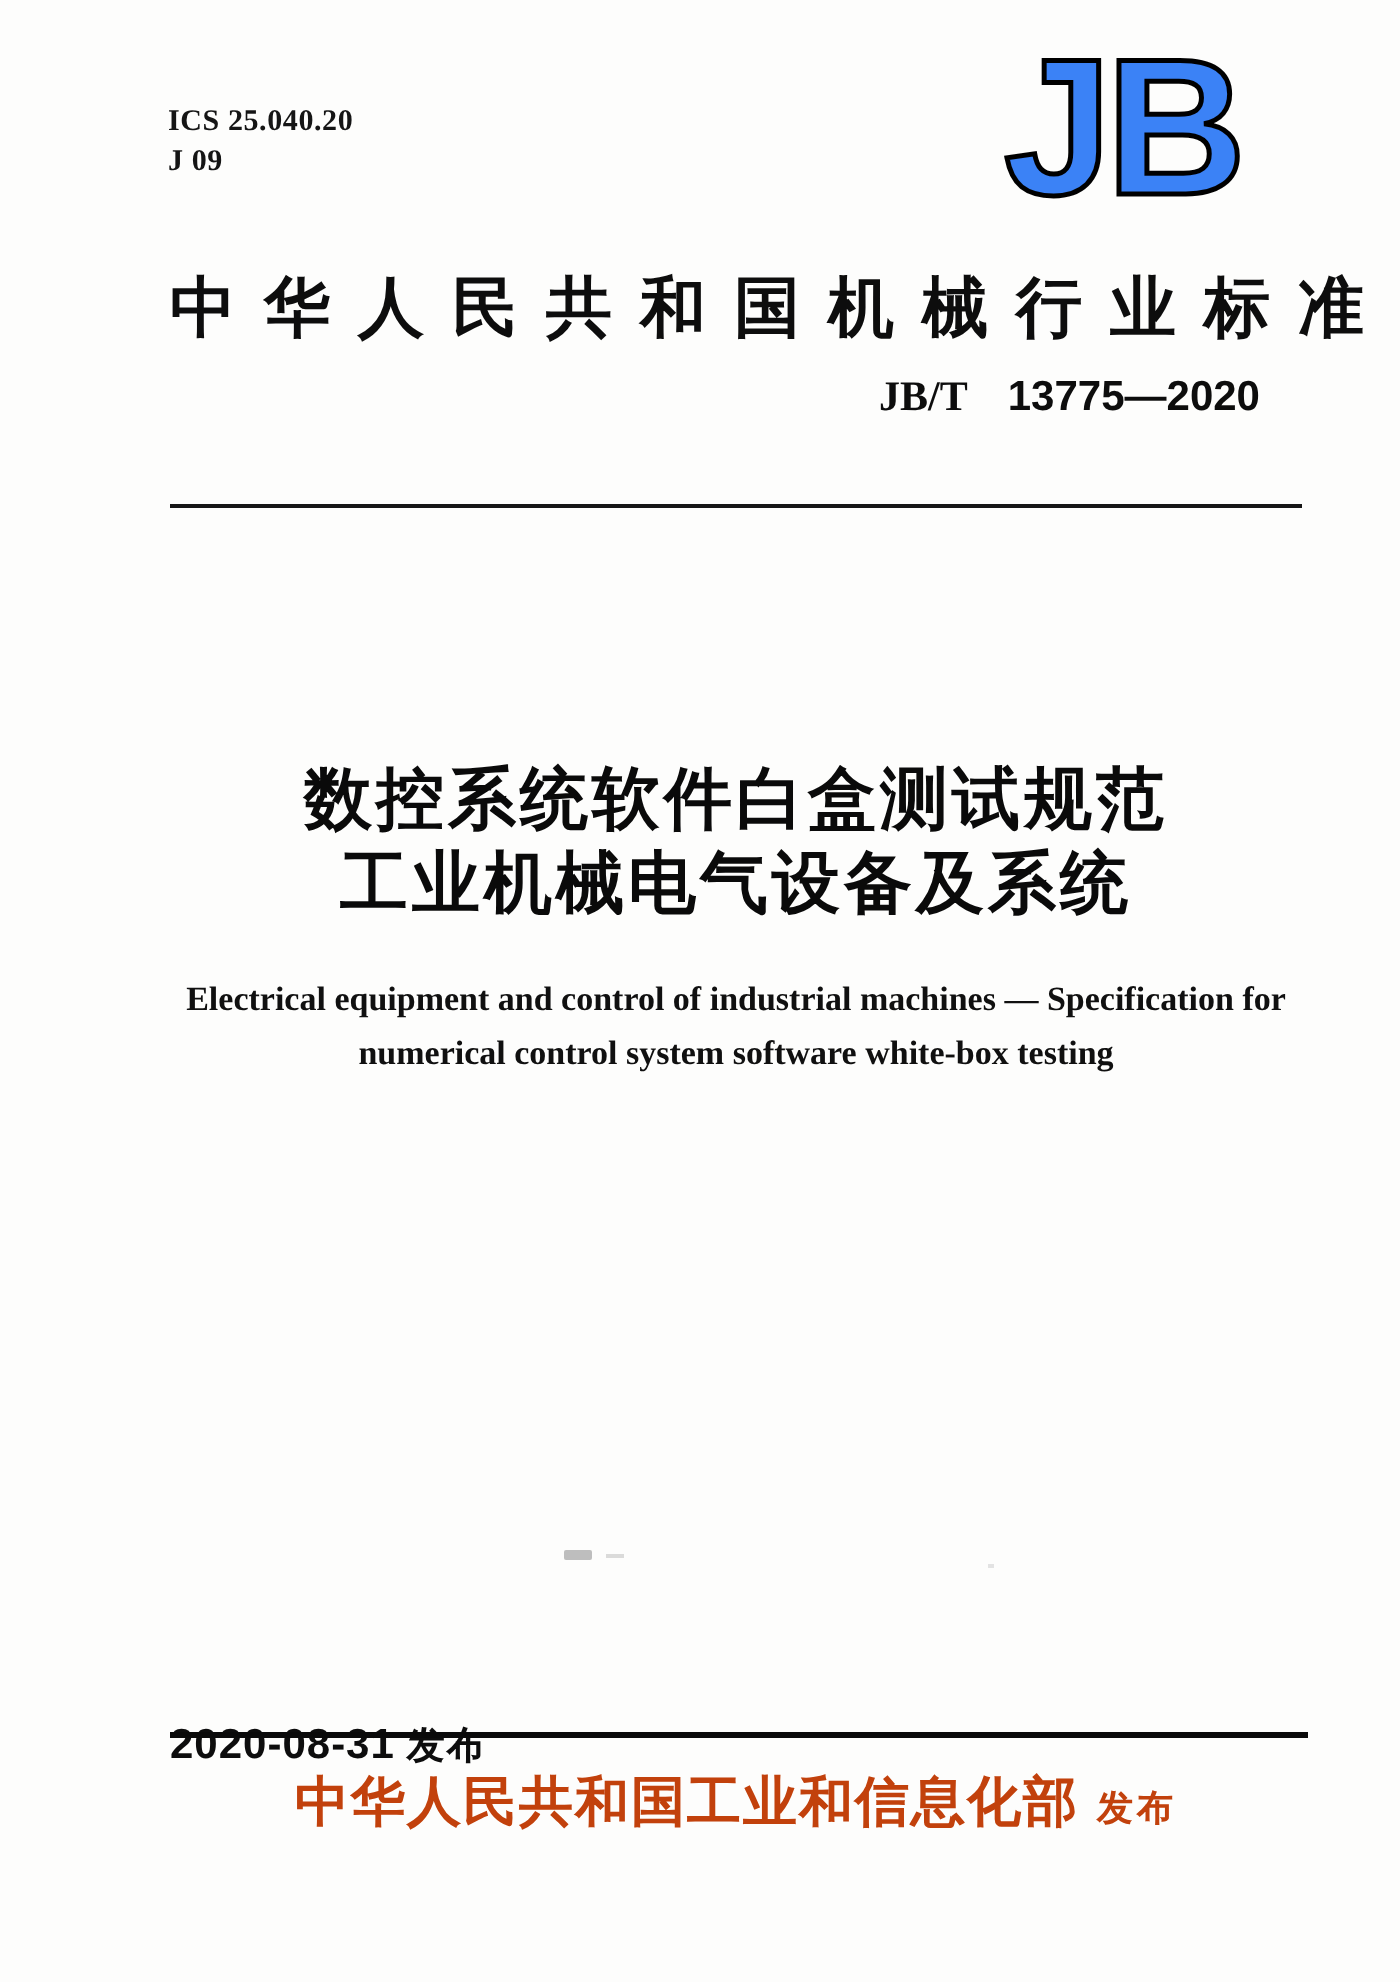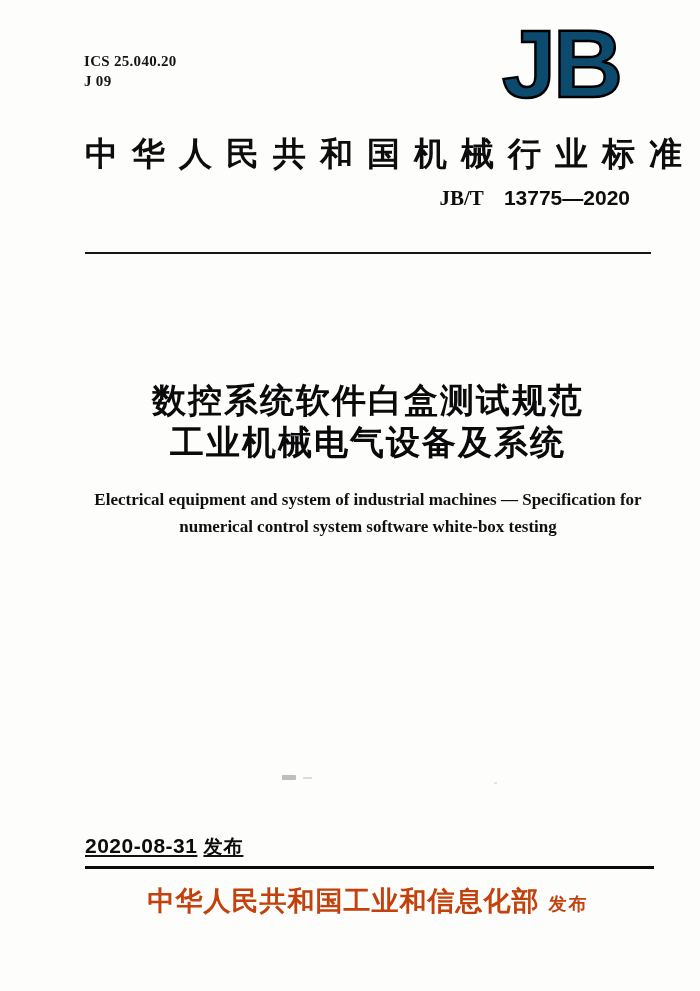--- a/index.html
+++ b/index.html
@@ -17,21 +17,21 @@
     font-family:"Liberation Serif",serif;
     font-weight:bold;font-size:15px;line-height:20px;
     color:#151515;letter-spacing:.3px;margin-top:21px;
   }
 
   
   .jb-logo{
     top:14px;right:80px;
     font-family:"Liberation Sans",sans-serif;
     font-weight:900;font-size:97px;line-height:100px;
-    letter-spacing:-3px;color:#0c4a6e;
+    letter-spacing:-3px;color:#3b82f6;
     -webkit-text-stroke:2.5px #000;
   }
 
   
   .std-category{
     left:85px;top:132px;width:570px;
     font-size:33px;font-weight:600;color:#0d0d0d;
     letter-spacing:14px;white-space:nowrap;
   }
 
@@ -62,24 +62,23 @@
     font-weight:bold;font-size:17px;line-height:27px;color:#101010;
   }
 
   
   .smudge1{left:282px;top:775px;width:14px;height:5px;background:#8b8b8b;opacity:.55;border-radius:1px;}
   .smudge2{left:303px;top:777px;width:9px;height:2px;background:#9a9a9a;opacity:.35;}
   .smudge3{left:494px;top:782px;width:3px;height:2px;background:#aaa;opacity:.3;}
 
   
   .dates-row{
-    left:85px;top:834px;width:566px;
+    left:85px;top:860px;width:566px;
     display:flex;justify-content:space-between;align-items:baseline;
     white-space:nowrap;
-    text-decoration:underline;
   }
   .date-item{font-size:21px;font-weight:600;color:#0d0d0d;letter-spacing:.5px;}
   .date-item .cjk{font-size:19px;font-weight:bold;margin-left:6px;letter-spacing:1px;}
 
   
   .issuer-row{
     left:85px;top:883px;width:566px;
     text-align:center;white-space:nowrap;color:#c2410c;
   }
   .issuer-name{font-size:27px;font-weight:bold;letter-spacing:1px;}
@@ -102,21 +101,21 @@
 </div>
 
 <div class="abs rule rule-top"></div>
 
 <div class="abs title-cn">
   <div>数控系统软件白盒测试规范</div>
   <div>工业机械电气设备及系统</div>
 </div>
 
 <div class="abs title-en">
-  <div>Electrical equipment and system of industrial machines — Specification for</div>
+  <div>Electrical equipment and control of industrial machines — Specification for</div>
   <div>numerical control system software white-box testing</div>
 </div>
 
 <div class="abs smudge1"></div>
 <div class="abs smudge2"></div>
 <div class="abs smudge3"></div>
 
 <div class="abs dates-row">
   <div class="date-item">
     <span>2020-08-31</span><span class="cjk">发布</span>

